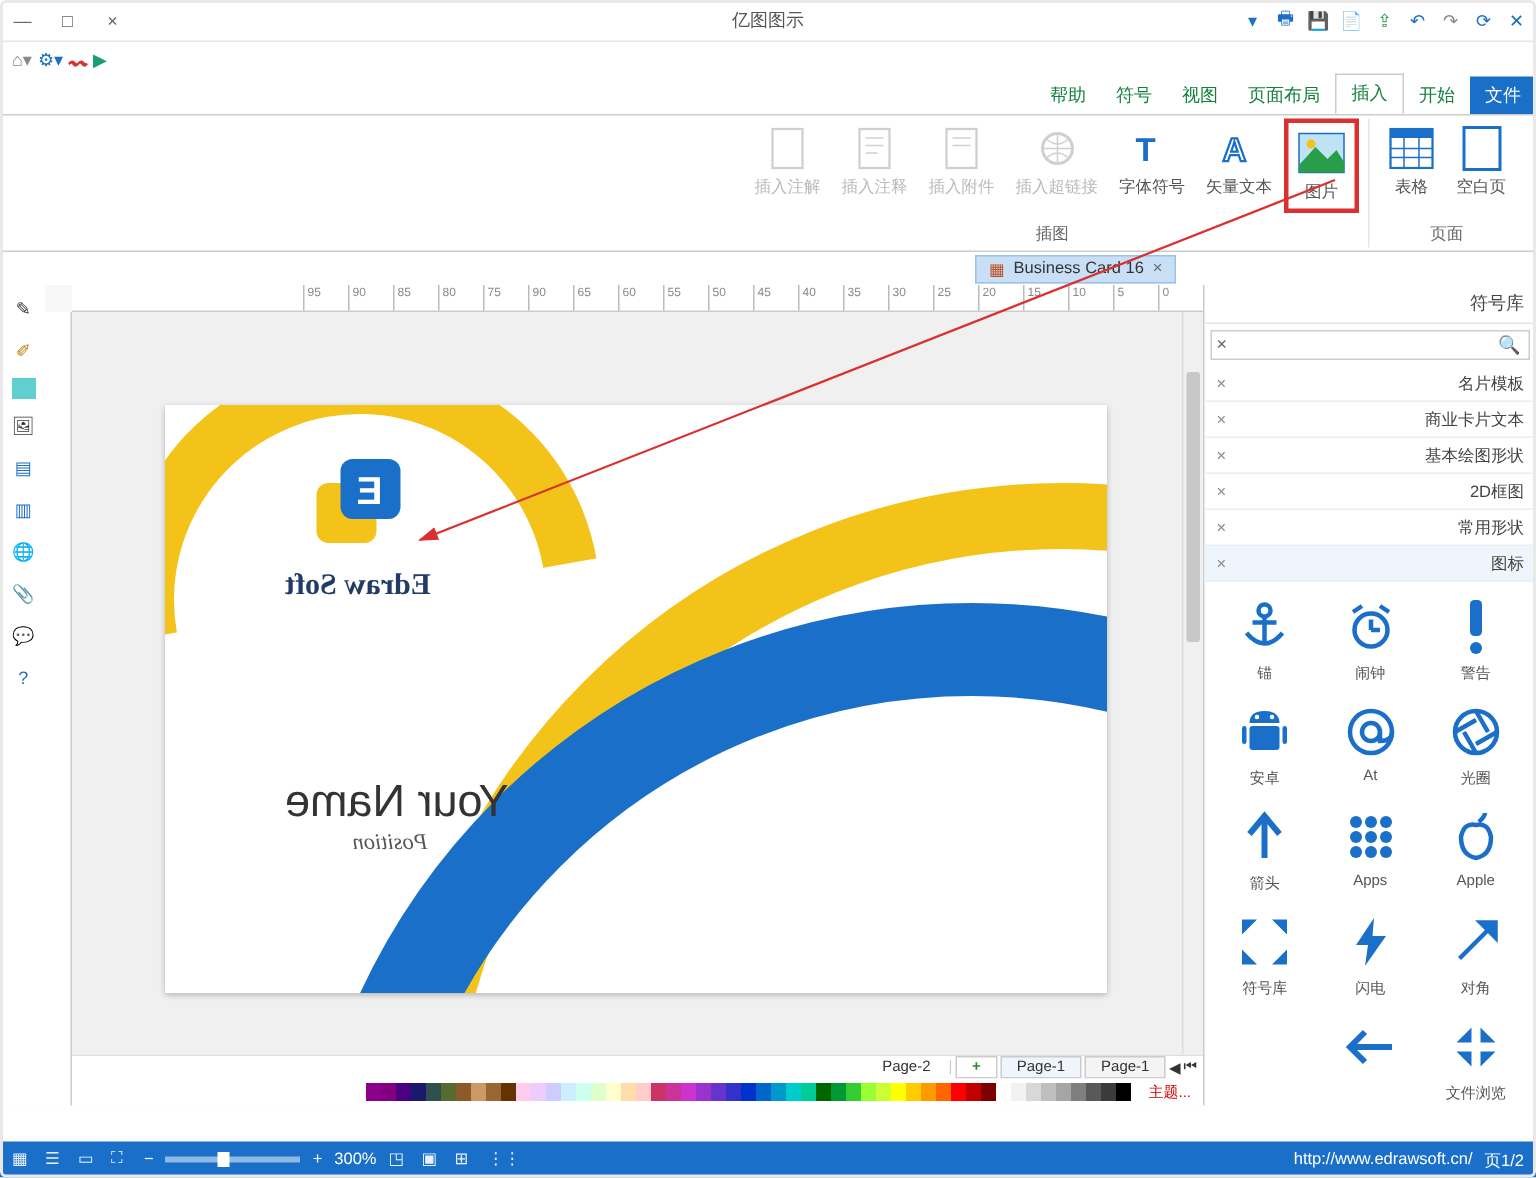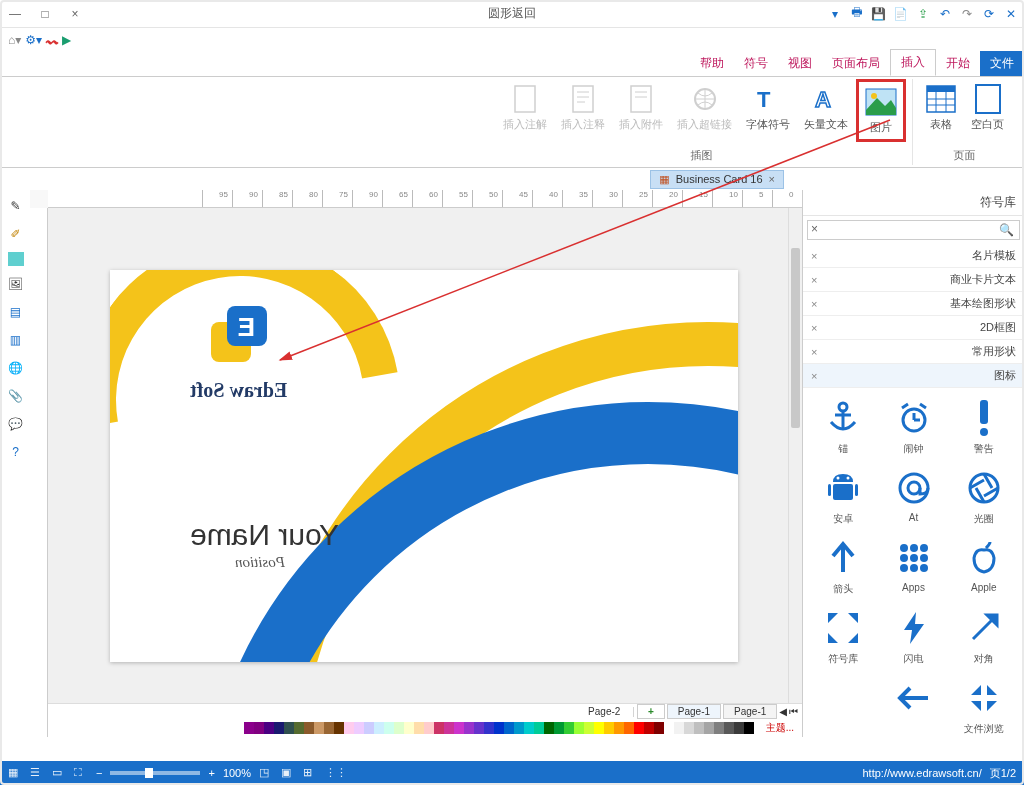--- a/index.html
+++ b/index.html
@@ -13,21 +13,21 @@
 .titlebar .title { position: absolute; left: 50%; transform: translateX(-50%); color: #555; font-size: 12px; }
 .titlebar .qat { position: absolute; right: 4px; display: flex; gap: 4px; align-items: center; }
 .titlebar .qat .qat-btn { width: 18px; height: 18px; display: flex; align-items: center; justify-content: center; }
 
 
 .qat2 { height: 24px; display: flex; align-items: center; padding: 0 8px; gap: 6px; position: relative; }
 .qat2 .left { position: absolute; left: 8px; display: flex; align-items: center; gap: 4px; }
 
 
 .ribbon-tabs { height: 24px; display: flex; align-items: flex-end; justify-content: flex-start; padding: 0 0 0 8px; flex-direction: row-reverse; }
-.ribbon-tab { padding: 4px 10px; font-size: 12px; color: #be185d; cursor: pointer; }
+.ribbon-tab { padding: 4px 10px; font-size: 12px; color: #15803d; cursor: pointer; }
 .ribbon-tab.file { background: #1a6fc9; color: #fff; }
 .ribbon-tab.active { border: 1px solid #ccc; border-bottom: 1px solid #fff; background: #fff; position: relative; z-index: 2; }
 
 
 .ribbon { height: 92px; border-top: 1px solid #ccc; border-bottom: 1px solid #ccc; background: #fff; display: flex; flex-direction: row-reverse; padding: 2px 8px; }
 .rgroup { display: flex; flex-direction: column; align-items: center; padding: 0 6px; border-left: 1px solid #e5e5e5; }
 .rgroup:last-child { border-left: none; }
 .rgroup .buttons { display: flex; flex-direction: row-reverse; gap: 2px; flex: 1; align-items: flex-start; }
 .rgroup .glabel { font-size: 11px; color: #666; padding: 2px 0; }
 .rbtn { display: flex; flex-direction: column; align-items: center; padding: 4px 6px; cursor: pointer; min-width: 44px; }
@@ -57,21 +57,21 @@
 .sp-item .si-icon { width: 40px; height: 40px; display: flex; align-items: center; justify-content: center; color: #1a6fc9; }
 .sp-item .si-label { font-size: 10px; color: #555; text-align: center; }
 
 
 .canvas-area { flex: 1; display: flex; flex-direction: row-reverse; background: #f8f8f8; position: relative; }
 .vtoolbar { width: 30px; background: #fff; border-left: 1px solid #e5e5e5; display: flex; flex-direction: column; align-items: center; padding-top: 6px; gap: 8px; position: absolute; left: 0; top: 0; bottom: 0; }
 .vtb { width: 20px; height: 20px; display: flex; align-items: center; justify-content: center; cursor: pointer; }
 .canvas-wrap { flex: 1; position: relative; margin-left: 30px; }
 .ruler-h { position: absolute; top: 0; left: 18px; right: 0; height: 18px; background: #fff; border-bottom: 1px solid #ccc; font-size: 8px; color: #888; overflow: hidden; }
 .ruler-h .ticks { display: flex; flex-direction: row-reverse; }
-.ruler-h .tick { width: 30px; border-left: 1px solid #bbb; padding-left: 16px; height: 18px; }
+.ruler-h .tick { width: 30px; border-left: 1px solid #bbb; padding-left: 2px; height: 18px; }
 .ruler-v { position: absolute; top: 18px; left: 0; width: 18px; bottom: 0; background: #fff; border-right: 1px solid #ccc; }
 .canvas { position: absolute; top: 18px; left: 18px; right: 14px; bottom: 34px; background: #f0f0f0; overflow: hidden; }
 .vscroll { position: absolute; top: 18px; right: 0; width: 14px; bottom: 34px; background: #f0f0f0; border-left: 1px solid #ddd; }
 .vscroll .vthumb { position: absolute; top: 40px; left: 2px; right: 2px; height: 180px; background: #c8c8c8; border-radius: 2px; }
 
 
 .card { position: absolute; top: 62px; left: 62px; width: 628px; height: 392px; background: #fff; box-shadow: 0 1px 4px rgba(0,0,0,0.25); overflow: hidden; }
 .card .swoosh1 { position: absolute; width: 900px; height: 900px; border-radius: 50%; border: 44px solid #f4c31a; right: -420px; bottom: -560px; }
 .card .swoosh2 { position: absolute; width: 900px; height: 900px; border-radius: 50%; border: 62px solid #1a6fc9; right: -360px; bottom: -640px; }
 .card .swoosh3 { position: absolute; width: 320px; height: 320px; border-radius: 50%; border: 36px solid #f4c31a; left: -30px; top: -30px; border-right-color: transparent; border-bottom-color: transparent; transform: rotate(35deg); }
@@ -107,21 +107,21 @@
 </style>
 </head>
 <body>
 
 <div class="titlebar">
   <div class="win-controls">
     <div class="win-btn">—</div>
     <div class="win-btn">□</div>
     <div class="win-btn">×</div>
   </div>
-  <div class="title">圆形返回</div>
+  <div class="title">亿图图示</div>
   <div class="qat">
     <span class="qat-btn" style="color:#1a6fc9">▾</span>
     <span class="qat-btn" style="color:#1a6fc9">🖶</span>
     <span class="qat-btn" style="color:#1a6fc9">💾</span>
     <span class="qat-btn" style="color:#e8a500">📄</span>
     <span class="qat-btn" style="color:#2a9d4a">⇪</span>
     <span class="qat-btn" style="color:#1a6fc9">↶</span>
     <span class="qat-btn" style="color:#888">↷</span>
     <span class="qat-btn" style="color:#1a6fc9">⟳</span>
     <span class="qat-btn" style="color:#1a6fc9">✕</span>
@@ -586,21 +586,21 @@
   <div class="sb-left">
     <span class="sb-ico">▦</span>
     <span class="sb-ico">☰</span>
     <span class="sb-ico">▭</span>
     <span class="sb-ico">⛶</span>
     <span>−</span>
     <div class="zoom-slider">
         <div class="zthumb"></div>
       </div>
     <span>+</span>
-    <span>100%</span>
+    <span>300%</span>
     <span class="sb-ico">◳</span>
     <span class="sb-ico">▣</span>
     <span class="sb-ico">⊞</span>
     <span class="sb-ico">⋮⋮</span>
   </div>
 </div>
 
 <div class="outer-frame"></div>
 
 </body></html>

